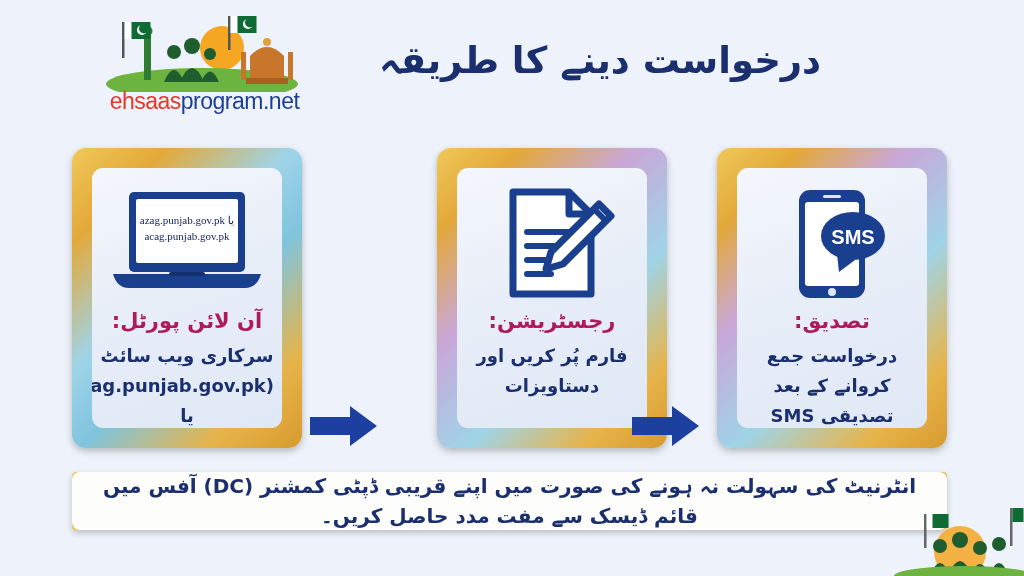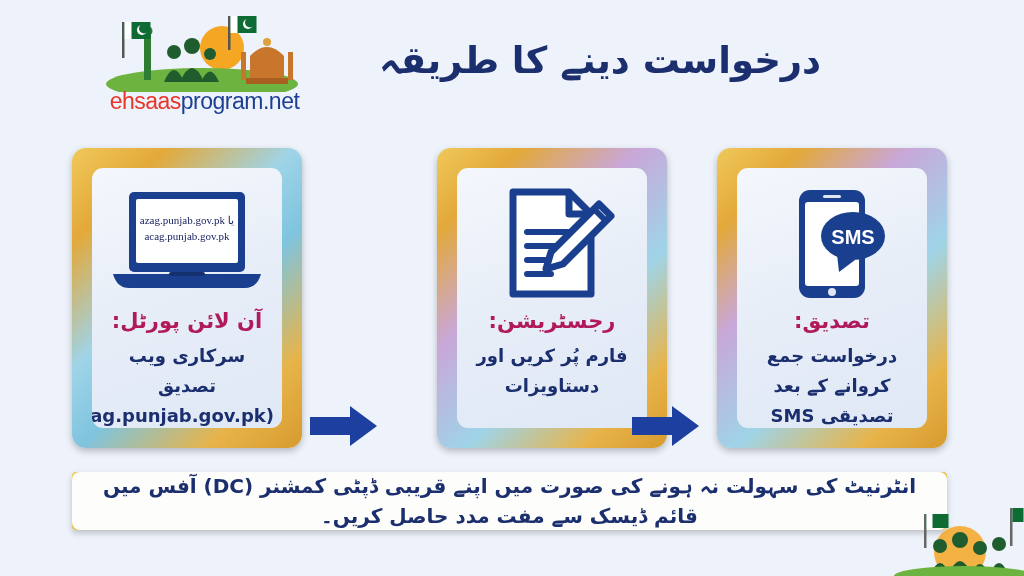--- a/index.html
+++ b/index.html
@@ -155,21 +155,21 @@
           <rect x="22" y="6" width="116" height="80" rx="5" fill="#1b3f8f"></rect>
           <rect x="29" y="13" width="102" height="64" rx="2" fill="#ffffff"></rect>
           <text class="screen-url" x="80" y="38" text-anchor="middle">azag.punjab.gov.pk یا</text>
           <text class="screen-url" x="80" y="54" text-anchor="middle">acag.punjab.gov.pk</text>
           <path d="M6 88 h148 q-4 14 -16 14 H22 Q10 102 6 88 z" fill="#1b3f8f"></path>
           <rect x="62" y="86" width="36" height="4" rx="2" fill="#14306e"></rect>
         </svg>
       </div>
       <div class="card-body">
         <div class="card-head">آن لائن پورٹل:</div>
-        <div class="card-line">سرکاری ویب تصدیق</div>
+        <div class="card-line">سرکاری ویب سائٹ</div>
         <div class="card-line">(acag.punjab.gov.pk یا</div>
         <div class="card-line">پر جائیں۔</div>
       </div>
     </div>
   </div>
 
   <div class="arrow a1">
     <svg width="68" height="44" viewBox="0 0 68 44">
       <path d="M0 13 H40 V2 L67 22 L40 42 V31 H0 Z" fill="#1d3fa0"></path>
     </svg>

